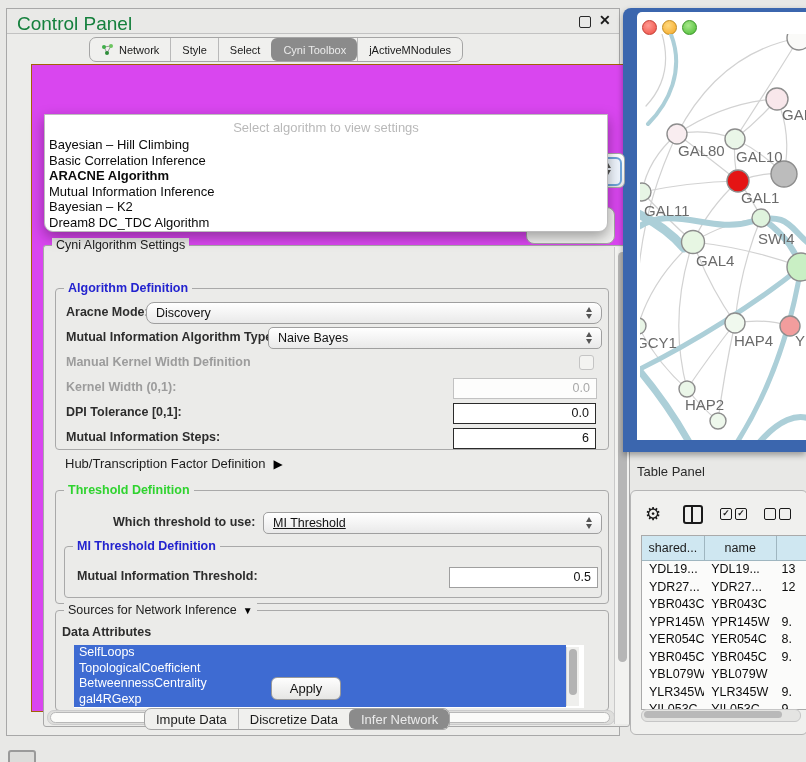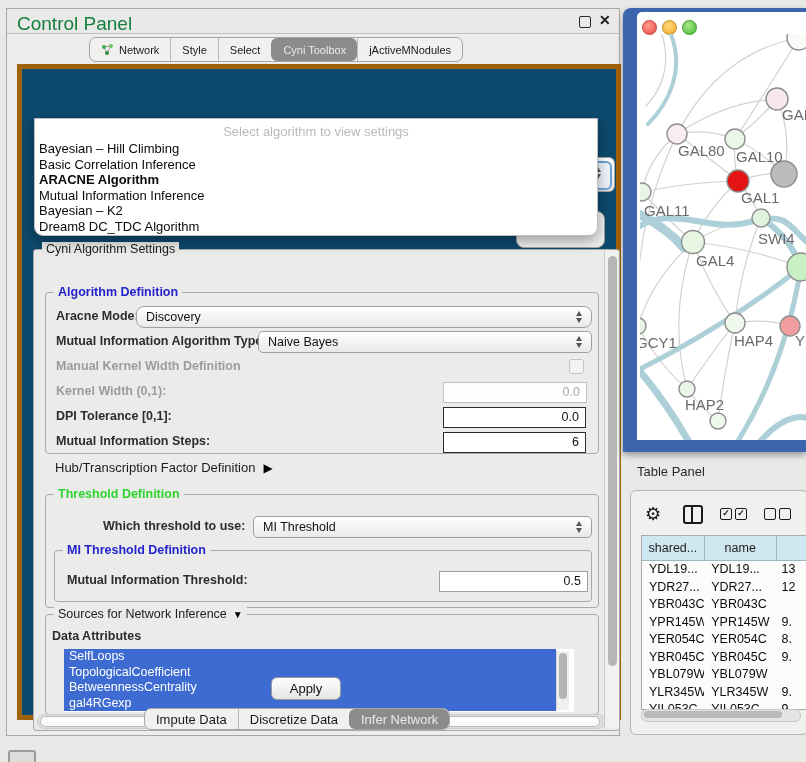--- a/index.html
+++ b/index.html
@@ -17,21 +17,21 @@
   .tabbar{display:flex;align-items:stretch;border:1px solid #a5a5a5;border-radius:7px;background:#f0f0ee;height:23px;overflow:hidden;}
   .tab{display:flex;align-items:center;padding:0 11px;font-size:11px;color:#1a1a1a;white-space:nowrap;position:relative;}
   .tab + .tab{border-left:1px solid #b9b9b9;}
   .tab.selected{background:#8b8b8b;color:#ebebeb;border-radius:6px;border-left-color:transparent;}
   .tab .ticon{margin-right:5px;display:inline-flex;}
   #top-tabs{left:82px;top:28px;}
   #bottom-tabs{left:137px;top:699px;height:20px;}
   #bottom-tabs .tab{font-size:13px;}
 
   
-  #cp-content{left:10px;top:55px;width:594px;height:646px;background:#0c4a6e;border:5px solid #a16207;}
+  #cp-content{left:24px;top:55px;width:594px;height:646px;background:#d946ef;border:1px solid #a16207;}
 
   
   #frag-combo{left:494px;top:88px;width:97px;height:33px;border:1px solid #a5a5a5;border-radius:6px;background:linear-gradient(#ffffff,#e7e7e5);z-index:5;}
   #frag-spinner{left:75px;top:3px;width:16px;height:25px;border:2px solid #6ea3d8;border-radius:6px;background:#eef4fc;}
   #frag-group{left:494px;top:142px;width:87px;height:35px;border:1px solid #a5a5a5;border-radius:8px;background:#f1f1ef;z-index:5;}
 
   
   #algo-dropdown{left:12px;top:49px;width:562px;height:116px;background:#ffffff;border:1px solid #bdbdbd;border-radius:0 0 9px 9px;box-shadow:0 5px 14px rgba(0,0,0,0.35);z-index:50;}
   #dd-placeholder{left:0;top:5px;width:100%;text-align:center;font-size:13px;color:#b9b9b9;}
   #dd-items{left:4px;top:22px;right:4px;}
@@ -187,21 +187,21 @@
           <div class="field dark" style="left:397px;top:139px;width:129px;">6</div>
         </div>
 
         <div id="hub-row" class="abs">
           <span>Hub/Transcription Factor Definition</span><span id="hub-arrow">▶</span>
         </div>
 
         <div class="group" style="left:11px;top:244px;width:552px;height:112px;">
           <span class="legend green">Threshold Definition</span>
           <span class="lbl" style="left:57px;top:24px;">Which threshold to use:</span>
-          <div class="combo" style="left:207px;top:21px;width:306px;">
+          <div class="combo" style="left:207px;top:21px;width:306px;text-decoration:underline;">
             <span>MI Threshold</span>
             <span class="spin"></span>
           </div>
           <div class="group" style="left:8px;top:55px;width:536px;height:50px;">
             <span class="legend blue">MI Threshold Definition</span>
             <span class="lbl" style="left:12px;top:22px;">Mutual Information Threshold:</span>
             <div class="field" style="left:384px;top:20px;width:135px;">0.5</div>
           </div>
         </div>
 

